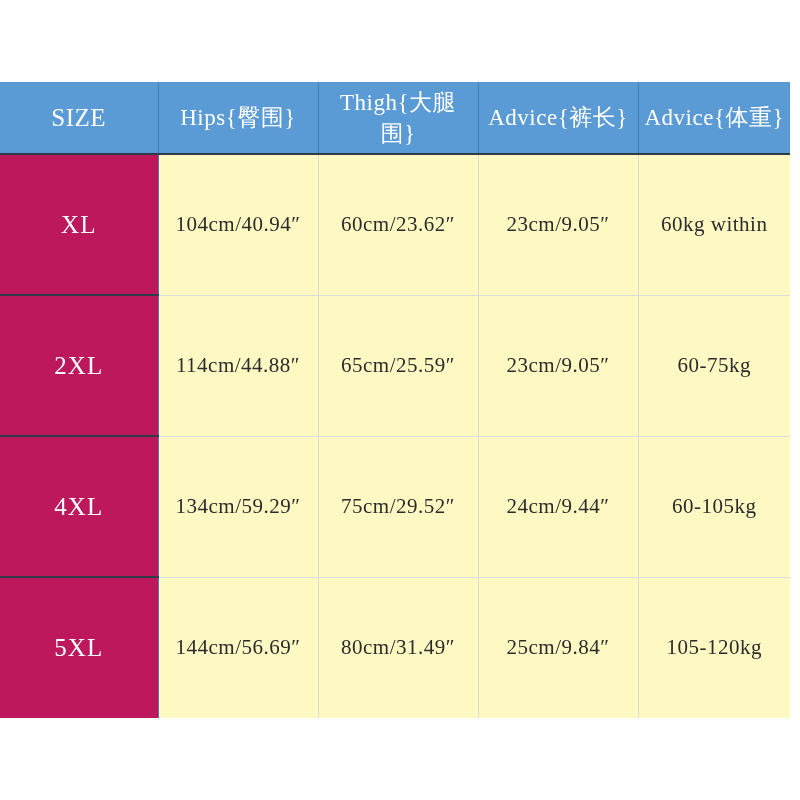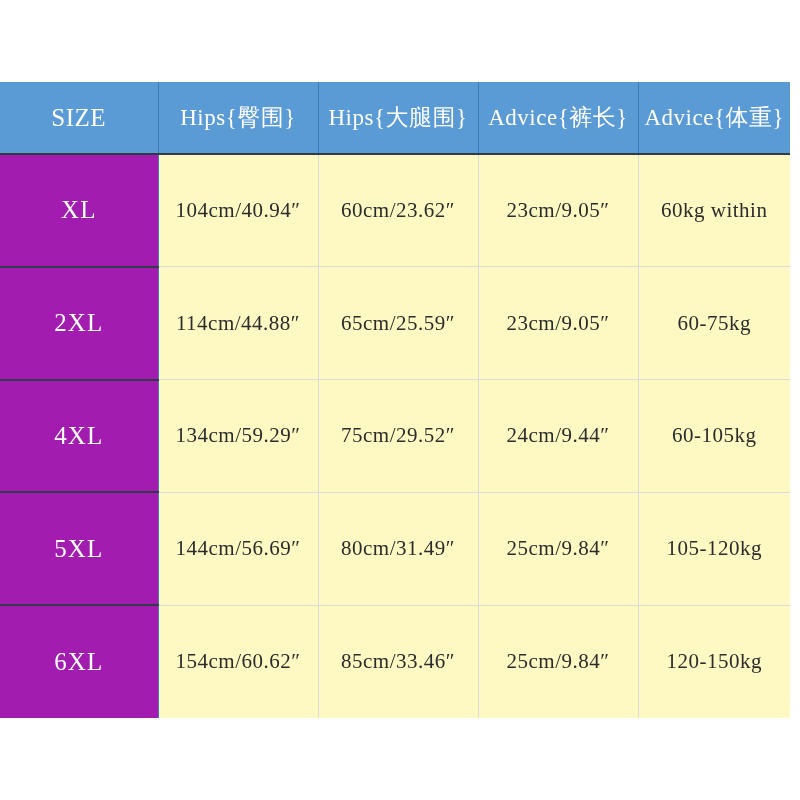--- a/index.html
+++ b/index.html
@@ -57,21 +57,21 @@
     letter-spacing: 3px;
   }
   th.head-measure {
     font-size: 23px;
   }
 
   
   tr.data-row { height: 90px; }
 
   td.size-cell {
-    background: #a21caf;
+    background: #be185d;
     color: #ffffff;
     font-size: 25px;
     text-align: center;
     vertical-align: middle;
     border-bottom: 2px solid #2f3b49;
     border-right: 1px solid #3f7cb4;
     letter-spacing: 1px;
   }
 
   td.value-cell {
@@ -99,21 +99,21 @@
       <col class="col-size">
       <col class="col-hips">
       <col class="col-thigh">
       <col class="col-length">
       <col class="col-advice">
     </colgroup>
     <thead>
       <tr class="header-row">
         <th class="head-size">SIZE</th>
         <th class="head-measure">Hips{臀围}</th>
-        <th class="head-measure">Hips{大腿围}</th>
+        <th class="head-measure">Thigh{大腿围}</th>
         <th class="head-measure">Advice{裤长}</th>
         <th class="head-measure">Advice{体重}</th>
       </tr>
     </thead>
     <tbody>
       <tr class="data-row">
         <td class="size-cell">XL</td>
         <td class="value-cell">104cm/40.94″</td>
         <td class="value-cell">60cm/23.62″</td>
         <td class="value-cell">23cm/9.05″</td>
@@ -133,22 +133,15 @@
         <td class="value-cell">24cm/9.44″</td>
         <td class="value-cell">60-105kg</td>
       </tr>
       <tr class="data-row">
         <td class="size-cell">5XL</td>
         <td class="value-cell">144cm/56.69″</td>
         <td class="value-cell">80cm/31.49″</td>
         <td class="value-cell">25cm/9.84″</td>
         <td class="value-cell">105-120kg</td>
       </tr>
-      <tr class="data-row">
-        <td class="size-cell">6XL</td>
-        <td class="value-cell">154cm/60.62″</td>
-        <td class="value-cell">85cm/33.46″</td>
-        <td class="value-cell">25cm/9.84″</td>
-        <td class="value-cell">120-150kg</td>
-      </tr>
     </tbody>
   </table>
 </div>
 
 </body></html>

